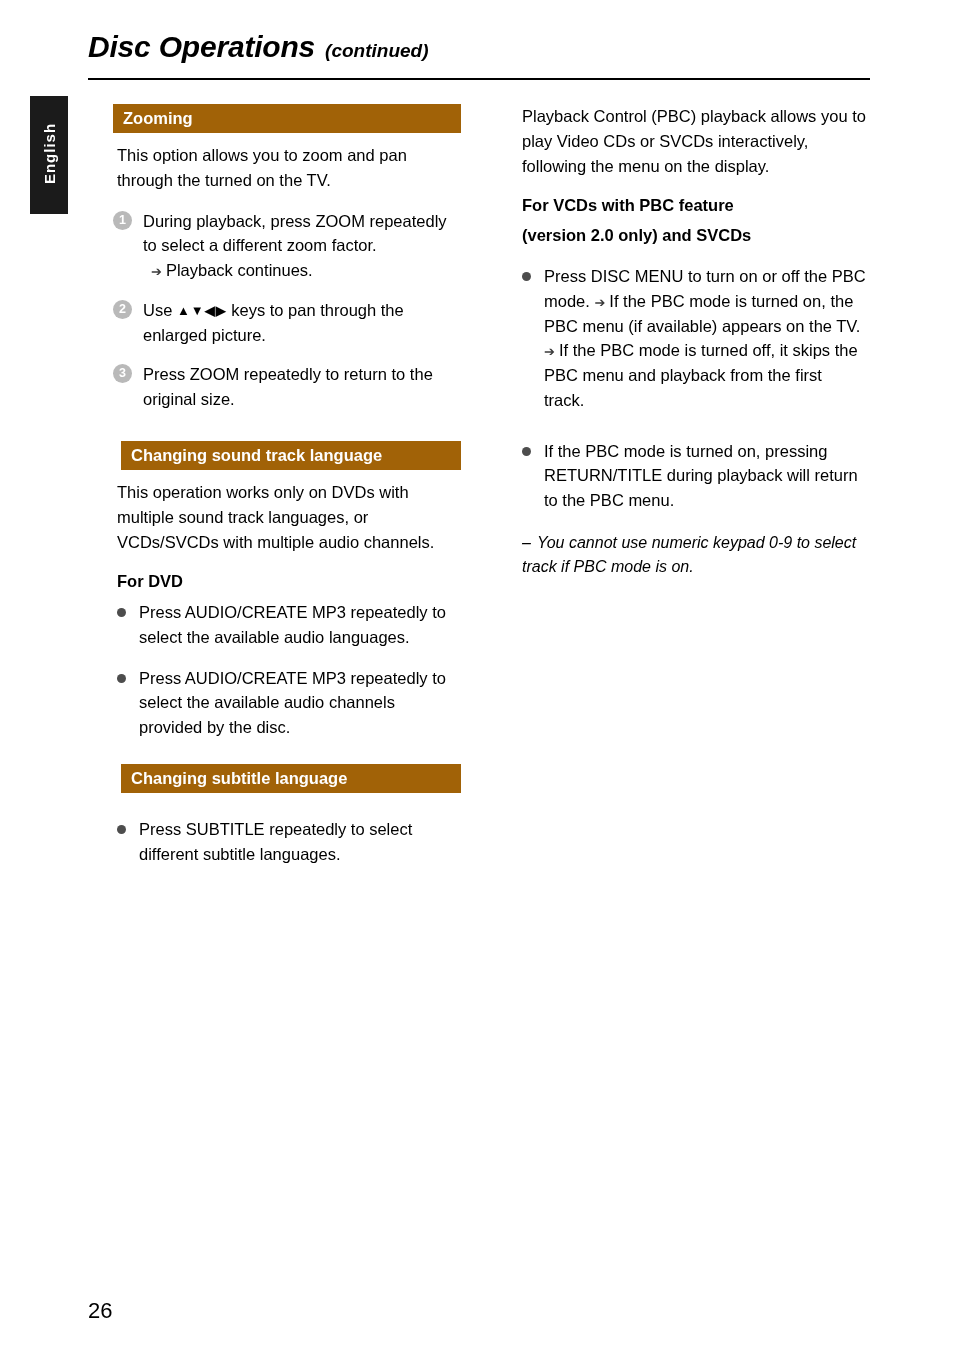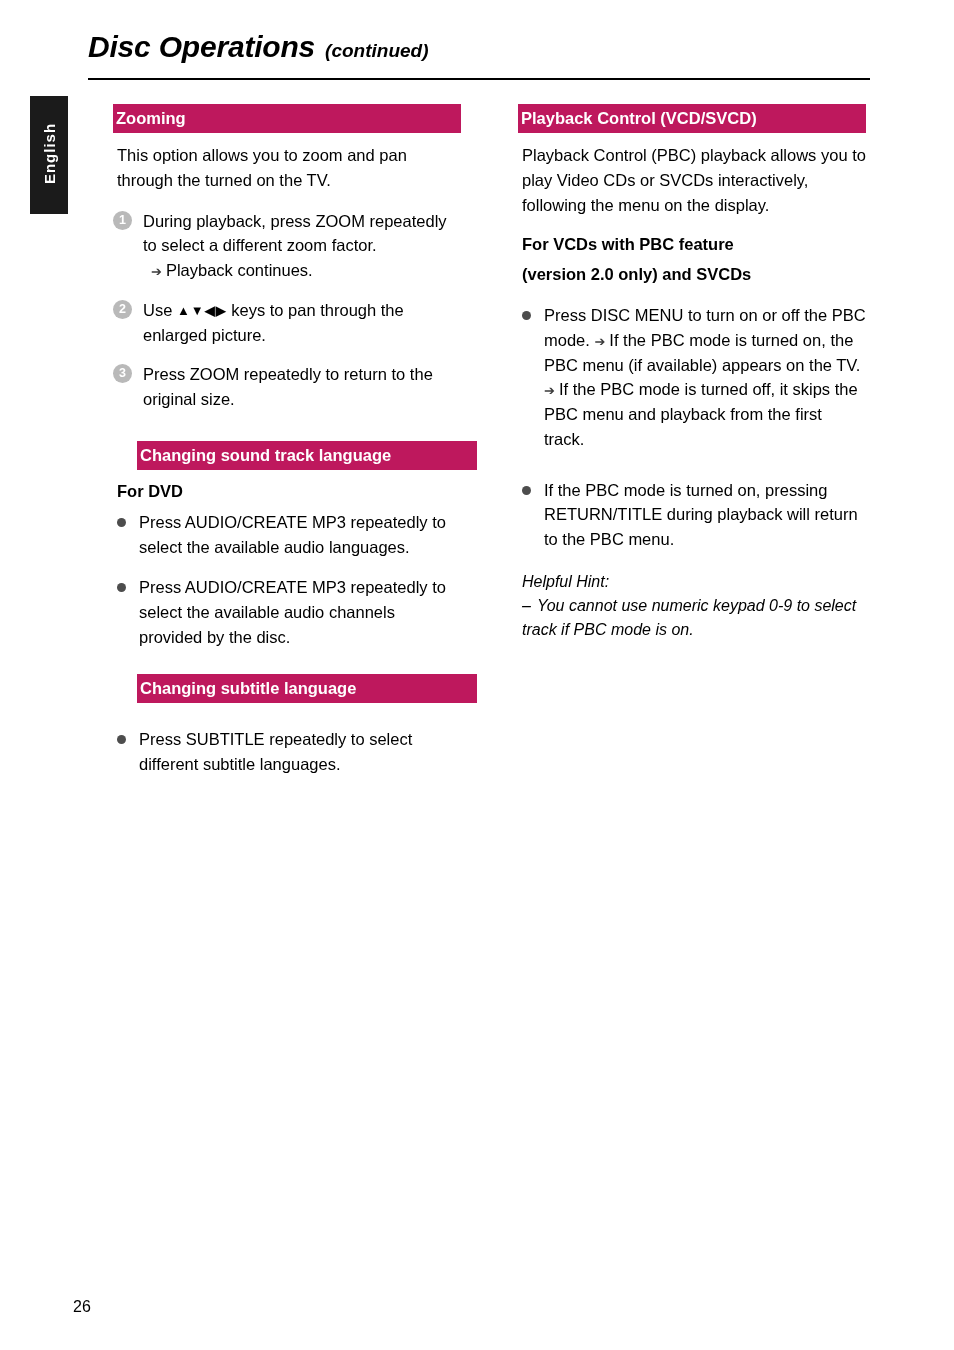--- a/index.html
+++ b/index.html
@@ -79,30 +79,30 @@
   .col {
     position: absolute;
     top: 104px;
     width: 348px;
   }
   .col-left  { left: 113px; }
   .col-right { left: 518px; }
 
   
   .section-bar {
-    background: #be185d;
+    background: #a16207;
     color: #ffffff;
     font-size: 16.5px;
     font-weight: bold;
-    padding: 5px 0 6px 3px;
+    padding: 5px 0 6px 10px;
     margin-bottom: 10px;
     line-height: 1.1;
   }
   .section-bar.indented {
-    margin-left: 24px;
+    margin-left: 8px;
     width: 340px;
     box-sizing: border-box;
   }
 
   
   p.body {
     font-size: 16.5px;
     line-height: 1.5;
     margin: 0 0 16px 0;
     padding-left: 4px;
@@ -181,23 +181,23 @@
 
   .nav-keys {
     font-size: 13px;
     letter-spacing: 1px;
     vertical-align: 1px;
   }
 
   
   .page-number {
     position: absolute;
-    left: 73px;
+    left: 88px;
     top: 1298px;
-    font-size: 16px;
+    font-size: 22px;
   }
 </style>
 </head>
 <body>
 
 <div class="page-header">
   <div class="title-line">
     <div class="main-title">Disc Operations</div>
     <div class="sub-title">(continued)</div>
   </div>
@@ -229,20 +229,21 @@
 
   <div class="step">
     <span class="num">3</span>
     <span>Press </span><b class="kw">ZOOM</b><span> repeatedly to return to the original size.</span>
   </div>
 
   <div style="height:14px"></div>
 
   <div class="section-bar indented">Changing sound track language</div>
 
+  <p class="body">This operation works only on DVDs with multiple sound track languages, or VCDs/SVCDs with multiple audio channels.</p>
 
   <div class="sub-head">For DVD</div>
 
   <div class="bullet">
     <span class="dot"></span>
     <span>Press </span><b class="kw">AUDIO/CREATE MP3</b><span> repeatedly to select the available audio languages.</span>
   </div>
 
 
   <div class="bullet">
@@ -259,21 +260,20 @@
 
   <div class="bullet">
     <span class="dot"></span>
     <span>Press </span><b class="kw">SUBTITLE</b><span> repeatedly to select different subtitle languages.</span>
   </div>
 
 </div>
 
 <div class="col col-right">
 
-  <div class="section-bar">Playback Control (VCD/SVCD)</div>
 
   <p class="body">Playback Control (PBC) playback allows you to play Video CDs or SVCDs interactively, following the menu on the display.</p>
 
   <div class="sub-head spaced">For VCDs with PBC feature</div>
   <div class="sub-head">(version 2.0 only) and SVCDs</div>
 
   <div style="height:10px"></div>
 
   <div class="bullet">
     <span class="dot"></span>
@@ -287,19 +287,18 @@
   </div>
 
   <div style="height:10px"></div>
 
   <div class="bullet">
     <span class="dot"></span>
     <span>If the PBC mode is turned on, pressing </span><b class="kw">RETURN/TITLE</b><span> during playback will return to the PBC menu.</span>
   </div>
 
   <div class="hint">
-    <span class="hint-body">Helpful Hint:</span>
     <span class="hint-body"><span class="dash">–</span><span>You cannot use numeric keypad 0-9 to select track if PBC mode is on.</span></span>
   </div>
 
 </div>
 
 <div class="page-number">26</div>
 
 </body></html>

